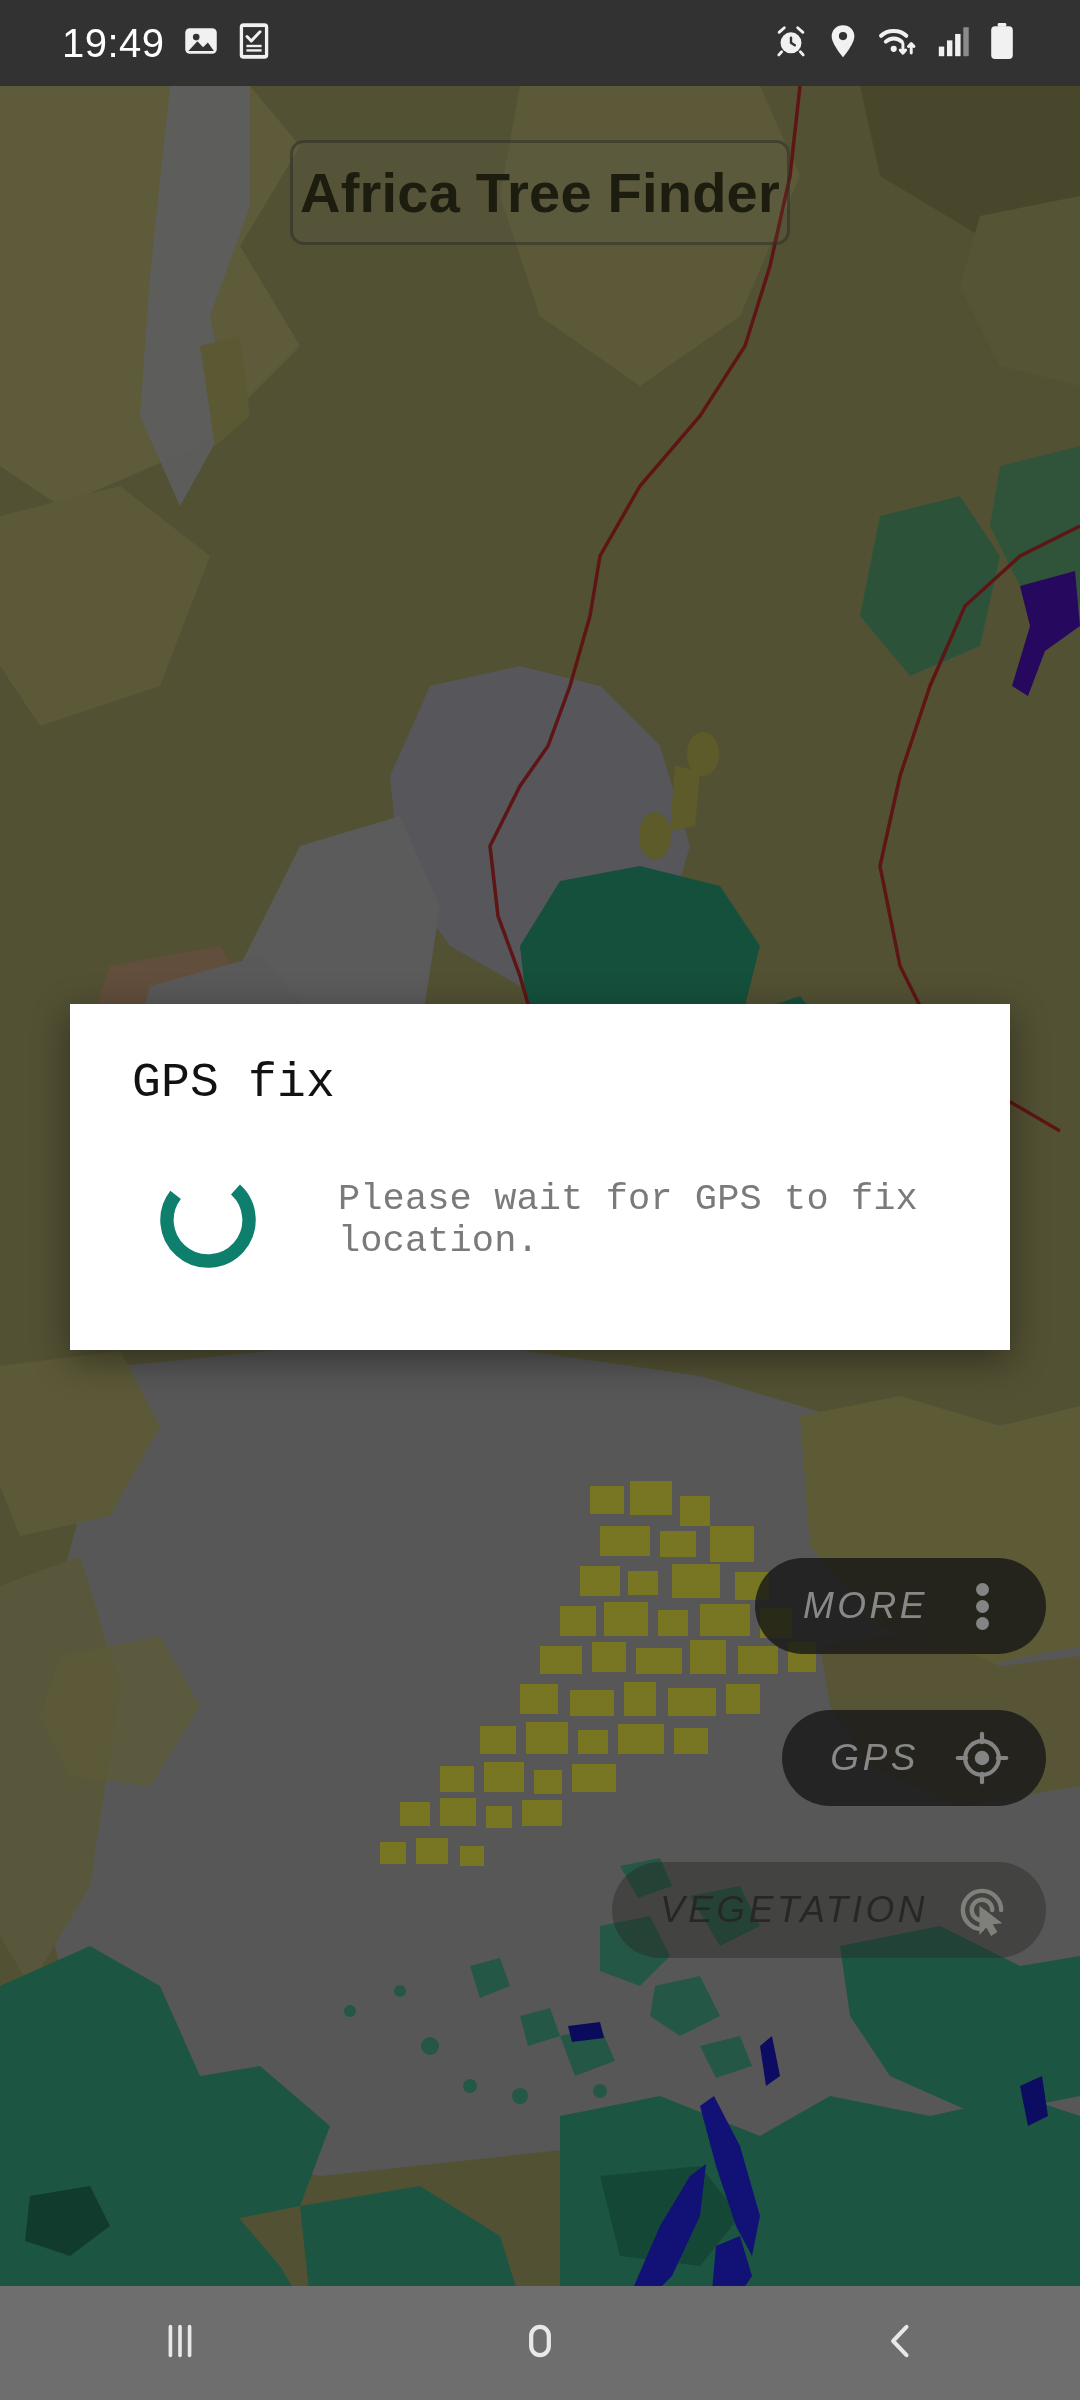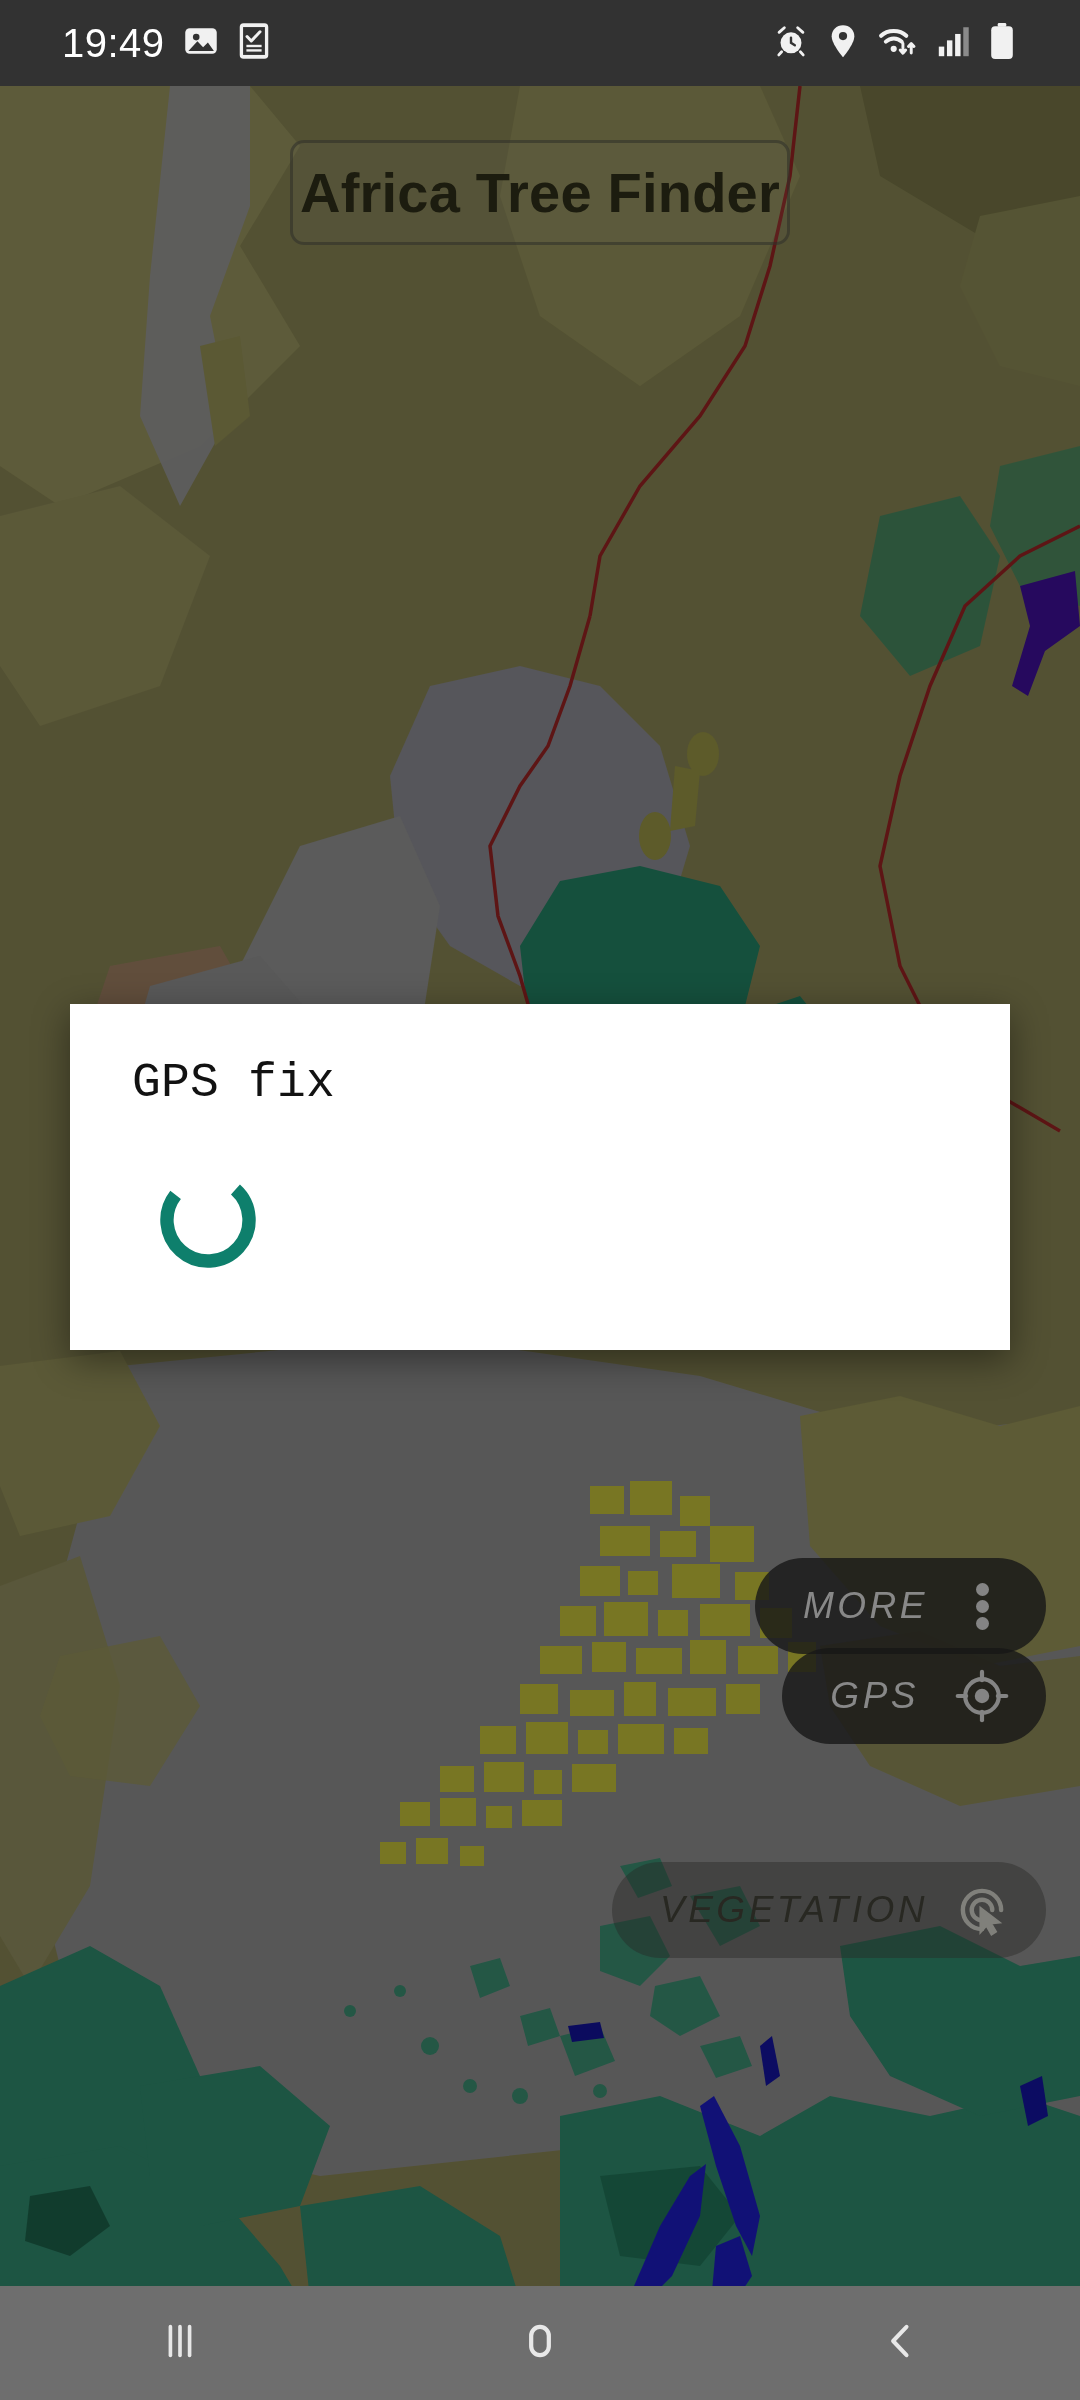--- a/index.html
+++ b/index.html
@@ -60,21 +60,21 @@
     gap:26px; padding:0 36px 0 48px;
     background:rgba(35,35,35,.80);
     z-index:30; user-select:none;font-style:italic;
   }
   .pill .lbl{
     color:#cfcfcf; font-size:37px; letter-spacing:3.5px; font-weight:400;
     white-space:nowrap;
   }
   .pill .ico{ display:flex; align-items:center; justify-content:center; width:56px; height:56px;}
   #pill-more{ top:1558px; }
-  #pill-gps{ top:1648px;gap:35px; }
+  #pill-gps{ top:1710px;gap:35px; }
   #pill-veg{ top:1862px; background:rgba(60,60,55,.42); }
   #pill-veg .lbl{ color:#3d3d34; }
   #pill-browse{ top:2014px; }
 
   
   .dot{ width:13px;height:13px;border-radius:50%;background:#c9c9c9;display:block;margin:4px auto;}
 
   
   #scrim{
     position:absolute; inset:0; background:rgba(0,0,0,.34); z-index:40;
@@ -296,20 +296,21 @@
 
 
   <div id="scrim"></div>
 
   <div id="dialog">
     <div id="dlg-title">GPS fix</div>
     <div id="dlg-body">
       <svg id="spinner" viewBox="0 0 50 50">
         <circle cx="25" cy="25" r="19" fill="none" stroke="#0e7f6c" stroke-width="6.2" stroke-linecap="butt" stroke-dasharray="88 131" transform="rotate(-48 25 25)"></circle>
       </svg>
+      <div id="dlg-msg">Please wait for GPS to fix location.</div>
     </div>
   </div>
 
   <div id="statusbar">
     <div id="sb-left">
       <span id="sb-time">19:49</span>
       <span class="sb-ico">
         <svg width="36" height="36" viewBox="0 0 24 24" fill="#f1f1f1">
           <rect x="1.5" y="3.5" width="21" height="17" rx="3"></rect>
           <circle cx="8.8" cy="9.4" r="2.2" fill="#323232"></circle>

